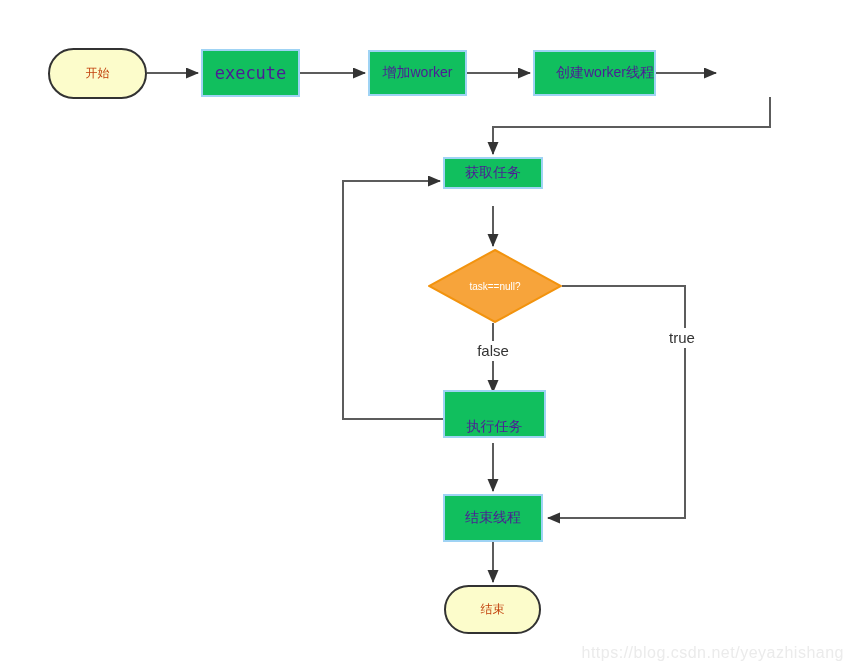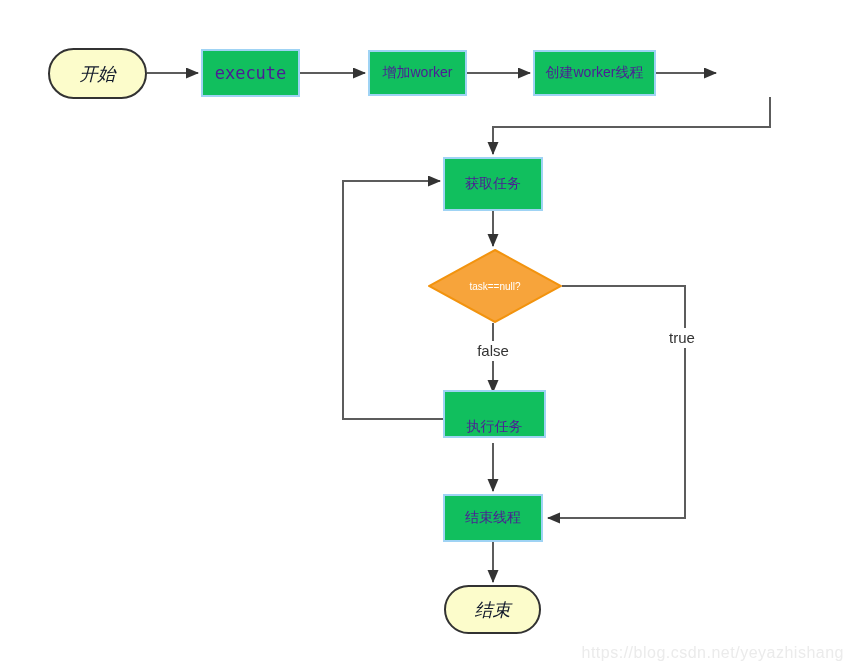--- a/index.html
+++ b/index.html
@@ -21,23 +21,22 @@
     position: absolute;
     display: flex;
     align-items: center;
     justify-content: center;
     text-align: center;
   }
   .terminator {
     background: var(--terminator-fill);
     border: 2px solid var(--terminator-border);
     border-radius: 26px;
-    color: #0f172a;
-    font-size: 18px;
-    font-style: italic;
+    color: #c2410c;
+    font-size: 12px;
   }
   .process {
     background: var(--process-fill);
     border: 2px solid var(--process-border);
     color: #4c1d95;
     font-size: 14px;
   }
   .process.code-font {
     font-family: "DejaVu Sans Mono", "Liberation Mono", monospace;
     font-size: 17px;
@@ -50,23 +49,23 @@
   .decision .decision-label {
     position: relative;
     color: #ffffff;
     font-size: 10px;
     z-index: 2;
   }
   
   .n-start   { left: 48px;  top: 48px;  width: 99px;  height: 51px; }
   .n-execute { left: 201px; top: 49px;  width: 99px;  height: 48px; }
   .n-addworker { left: 368px; top: 50px; width: 99px; height: 46px; }
-  .n-createthread { left: 533px; top: 50px; width: 123px; height: 46px; }
+  .n-createthread { left: 533px; top: 50px; width: 123px; height: 46px; justify-content: flex-end; }
   .n-runworker { left: 719px; top: 49px; width: 101px; height: 48px; }
-  .n-gettask { left: 443px; top: 157px; width: 100px; height: 54px; justify-content: center; }
+  .n-gettask { left: 443px; top: 157px; width: 100px; height: 32px; justify-content: center; }
   .n-decision { left: 428px; top: 249px; width: 134px; height: 74px; }
   .n-executetask { left: 443px; top: 390px; width: 103px; height: 48px; align-items: flex-end; }
   .n-endthread { left: 443px; top: 494px; width: 100px; height: 48px; }
   .n-end { left: 444px; top: 585px; width: 97px; height: 49px; }
   
   .edge-label {
     position: absolute;
     background: #ffffff;
     color: #333333;
     font-size: 15px;

